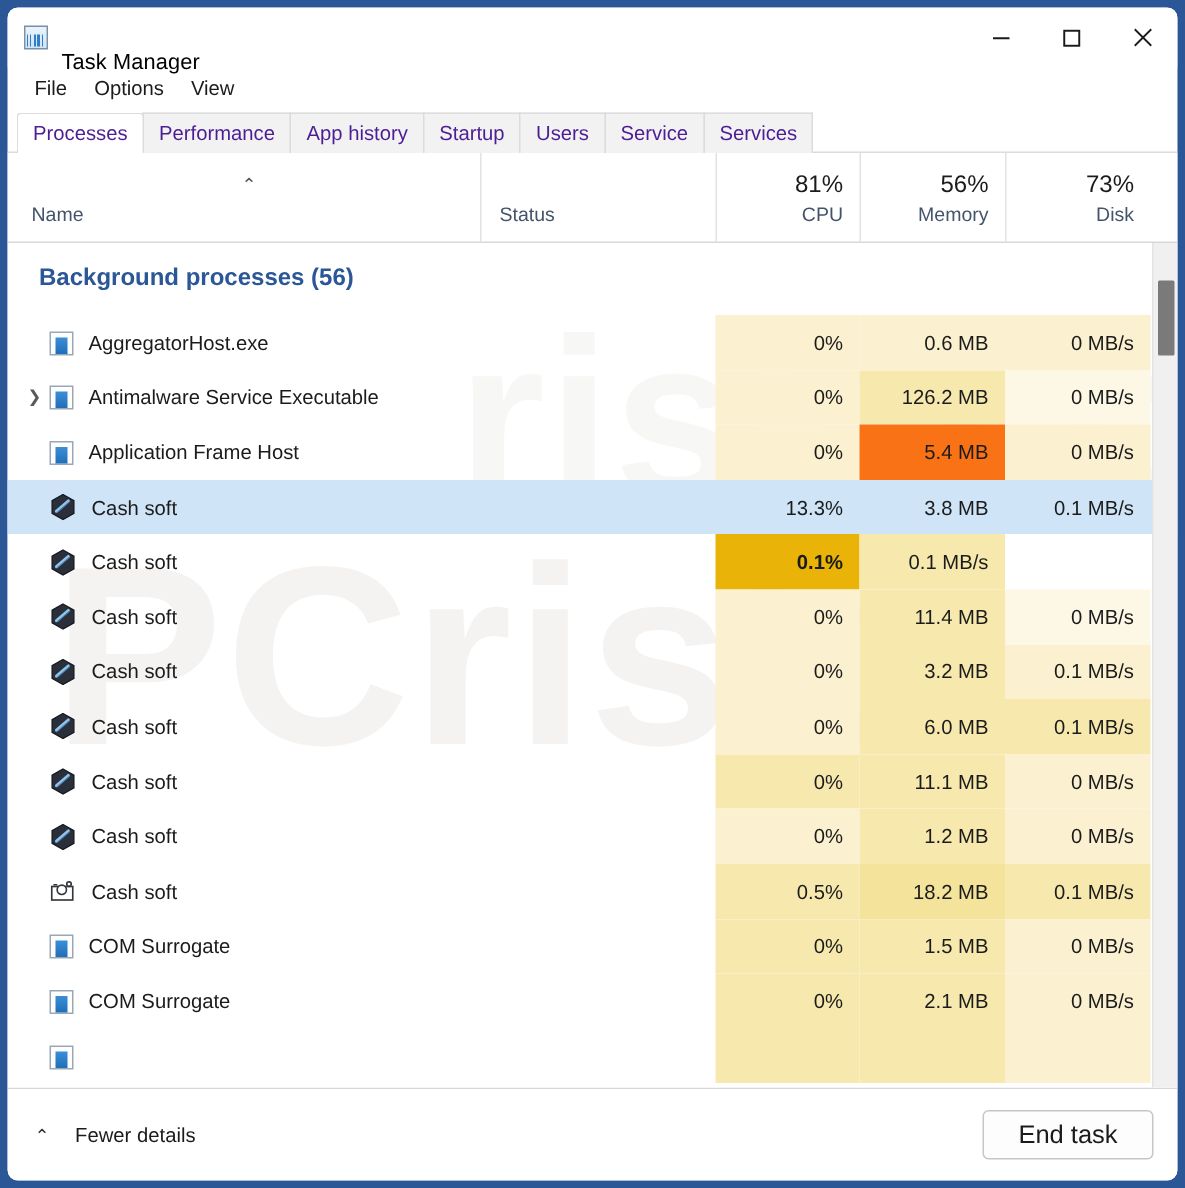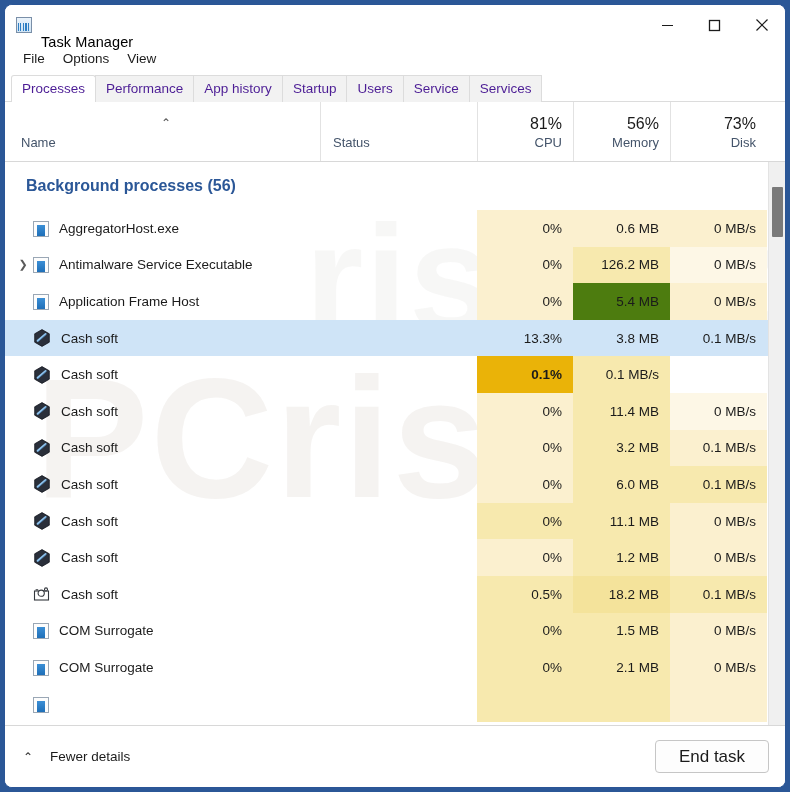--- a/index.html
+++ b/index.html
@@ -442,21 +442,21 @@
           <div class="cell-num disk" style="background: rgb(253, 247, 230);">0 MB/s</div>
         </div>
         <div class="row">
           <div class="cell-name">
             <span class="expander"></span>
             <span class="icon icon-win"></span>
             <span class="pname">Application Frame Host</span>
           </div>
           <div class="cell-status"></div>
           <div class="cell-num" style="background: rgb(251, 240, 207);">0%</div>
-          <div class="cell-num mem" style="background: #4d7c0f;">5.4 MB</div>
+          <div class="cell-num mem" style="background: #f97316;">5.4 MB</div>
           <div class="cell-num disk" style="background: rgb(251, 240, 207);">0 MB/s</div>
         </div>
         <div class="row selected">
           <div class="cell-name">
             <span class="expander"></span>
             <span class="icon"><svg class="icon-hex" viewBox="0 0 18 18">
                 <polygon points="9,0.6 16.3,4.8 16.3,13.2 9,17.4 1.7,13.2 1.7,4.8" fill="#2a2f3a" stroke="#15181f" stroke-width="0.8"></polygon>
                 <path d="M4.6 11.8 L12.6 4.9" stroke="#8fc4ef" stroke-width="1.9" stroke-linecap="round"></path>
                 <path d="M5.4 12.4 L13.2 5.6" stroke="#4a7fae" stroke-width="0.8" stroke-linecap="round"></path>
               </svg></span>

